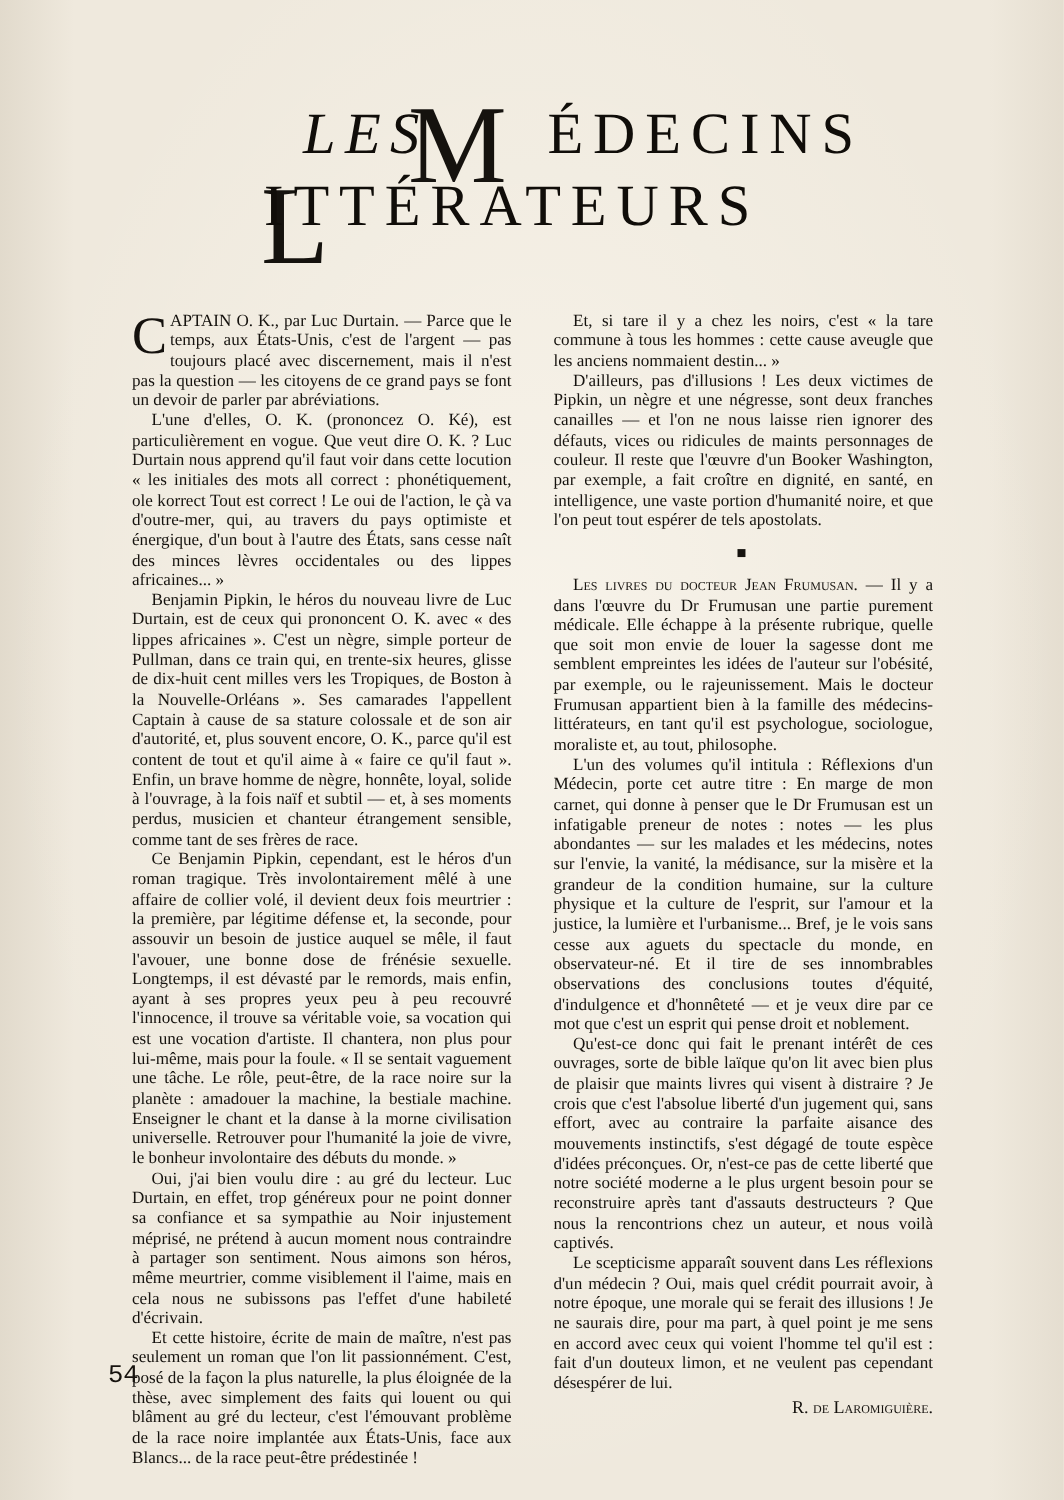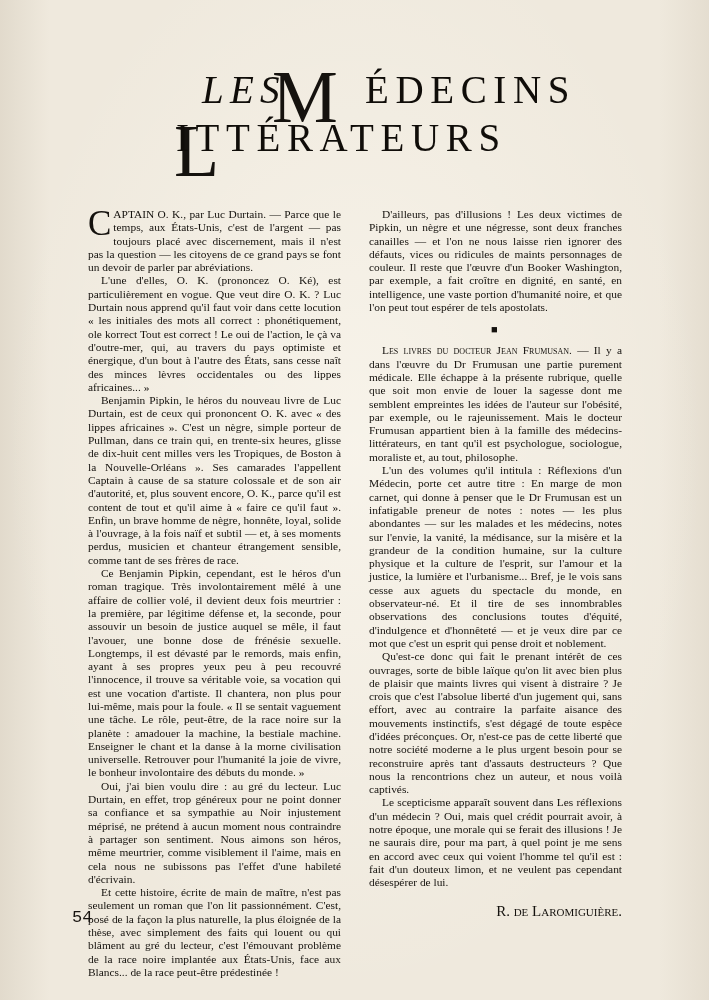--- a/index.html
+++ b/index.html
@@ -118,23 +118,23 @@
     text-align: center;
     font-size: 11px;
     line-height: 13px;
     margin: 9px 0 8px 0;
     letter-spacing: 0.2em;
   }
 
   
   .signature {
     text-align: right;
-    font-size: 15px;
+    font-size: 12px;
     line-height: 13.3px;
-    margin-top: 15px;
+    margin-top: 3px;
     font-variant: small-caps;
   }
 
   
   .folio {
     position: absolute;
     left: 72px;
     top: 908px;
     font-size: 17px;
     font-family: Liberation Mono, monospace;
@@ -164,20 +164,21 @@
     <div class="col">
       <p class="dropcap-para noindent"><span class="dropcap">C</span><span>APTAIN O. K., par Luc Durtain. — Parce que le temps, aux États-Unis, c'est de l'argent — pas toujours placé avec discernement, mais il n'est pas la question — les citoyens de ce grand pays se font un devoir de parler par abréviations.</span></p>
       <p>L'une d'elles, O. K. (prononcez O. Ké), est particulièrement en vogue. Que veut dire O. K. ? Luc Durtain nous apprend qu'il faut voir dans cette locution « les initiales des mots all correct : phonétiquement, ole korrect Tout est correct ! Le oui de l'action, le çà va d'outre-mer, qui, au travers du pays optimiste et énergique, d'un bout à l'autre des États, sans cesse naît des minces lèvres occidentales ou des lippes africaines... »</p>
       <p>Benjamin Pipkin, le héros du nouveau livre de Luc Durtain, est de ceux qui prononcent O. K. avec « des lippes africaines ». C'est un nègre, simple porteur de Pullman, dans ce train qui, en trente-six heures, glisse de dix-huit cent milles vers les Tropiques, de Boston à la Nouvelle-Orléans ». Ses camarades l'appellent Captain à cause de sa stature colossale et de son air d'autorité, et, plus souvent encore, O. K., parce qu'il est content de tout et qu'il aime à « faire ce qu'il faut ». Enfin, un brave homme de nègre, honnête, loyal, solide à l'ouvrage, à la fois naïf et subtil — et, à ses moments perdus, musicien et chanteur étrangement sensible, comme tant de ses frères de race.</p>
       <p>Ce Benjamin Pipkin, cependant, est le héros d'un roman tragique. Très involontairement mêlé à une affaire de collier volé, il devient deux fois meurtrier : la première, par légitime défense et, la seconde, pour assouvir un besoin de justice auquel se mêle, il faut l'avouer, une bonne dose de frénésie sexuelle. Longtemps, il est dévasté par le remords, mais enfin, ayant à ses propres yeux peu à peu recouvré l'innocence, il trouve sa véritable voie, sa vocation qui est une vocation d'artiste. Il chantera, non plus pour lui-même, mais pour la foule. « Il se sentait vaguement une tâche. Le rôle, peut-être, de la race noire sur la planète : amadouer la machine, la bestiale machine. Enseigner le chant et la danse à la morne civilisation universelle. Retrouver pour l'humanité la joie de vivre, le bonheur involontaire des débuts du monde. »</p>
       <p>Oui, j'ai bien voulu dire : au gré du lecteur. Luc Durtain, en effet, trop généreux pour ne point donner sa confiance et sa sympathie au Noir injustement méprisé, ne prétend à aucun moment nous contraindre à partager son sentiment. Nous aimons son héros, même meurtrier, comme visiblement il l'aime, mais en cela nous ne subissons pas l'effet d'une habileté d'écrivain.</p>
       <p>Et cette histoire, écrite de main de maître, n'est pas seulement un roman que l'on lit passionnément. C'est, posé de la façon la plus naturelle, la plus éloignée de la thèse, avec simplement des faits qui louent ou qui blâment au gré du lecteur, c'est l'émouvant problème de la race noire implantée aux États-Unis, face aux Blancs... de la race peut-être prédestinée !</p>
     </div>
 
     <div class="col">
+      <p>Et, si tare il y a chez les noirs, c'est « la tare commune à tous les hommes : cette cause aveugle que les anciens nommaient destin... »</p>
       <p>D'ailleurs, pas d'illusions ! Les deux victimes de Pipkin, un nègre et une négresse, sont deux franches canailles — et l'on ne nous laisse rien ignorer des défauts, vices ou ridicules de maints personnages de couleur. Il reste que l'œuvre d'un Booker Washington, par exemple, a fait croître en dignité, en santé, en intelligence, une vaste portion d'humanité noire, et que l'on peut tout espérer de tels apostolats.</p>
       <div class="sep-dot">■</div>
       <p><span class="smallcaps">Les livres du docteur Jean Frumusan.</span><span> — Il y a dans l'œuvre du Dr Frumusan une partie purement médicale. Elle échappe à la présente rubrique, quelle que soit mon envie de louer la sagesse dont me semblent empreintes les idées de l'auteur sur l'obésité, par exemple, ou le rajeunissement. Mais le docteur Frumusan appartient bien à la famille des médecins-littérateurs, en tant qu'il est psychologue, sociologue, moraliste et, au tout, philosophe.</span></p>
       <p>L'un des volumes qu'il intitula : Réflexions d'un Médecin, porte cet autre titre : En marge de mon carnet, qui donne à penser que le Dr Frumusan est un infatigable preneur de notes : notes — les plus abondantes — sur les malades et les médecins, notes sur l'envie, la vanité, la médisance, sur la misère et la grandeur de la condition humaine, sur la culture physique et la culture de l'esprit, sur l'amour et la justice, la lumière et l'urbanisme... Bref, je le vois sans cesse aux aguets du spectacle du monde, en observateur-né. Et il tire de ses innombrables observations des conclusions toutes d'équité, d'indulgence et d'honnêteté — et je veux dire par ce mot que c'est un esprit qui pense droit et noblement.</p>
       <p>Qu'est-ce donc qui fait le prenant intérêt de ces ouvrages, sorte de bible laïque qu'on lit avec bien plus de plaisir que maints livres qui visent à distraire ? Je crois que c'est l'absolue liberté d'un jugement qui, sans effort, avec au contraire la parfaite aisance des mouvements instinctifs, s'est dégagé de toute espèce d'idées préconçues. Or, n'est-ce pas de cette liberté que notre société moderne a le plus urgent besoin pour se reconstruire après tant d'assauts destructeurs ? Que nous la rencontrions chez un auteur, et nous voilà captivés.</p>
       <p>Le scepticisme apparaît souvent dans Les réflexions d'un médecin ? Oui, mais quel crédit pourrait avoir, à notre époque, une morale qui se ferait des illusions ! Je ne saurais dire, pour ma part, à quel point je me sens en accord avec ceux qui voient l'homme tel qu'il est : fait d'un douteux limon, et ne veulent pas cependant désespérer de lui.</p>
       <div class="signature">R. de Laromiguière.</div>
     </div>
 
   </div>

